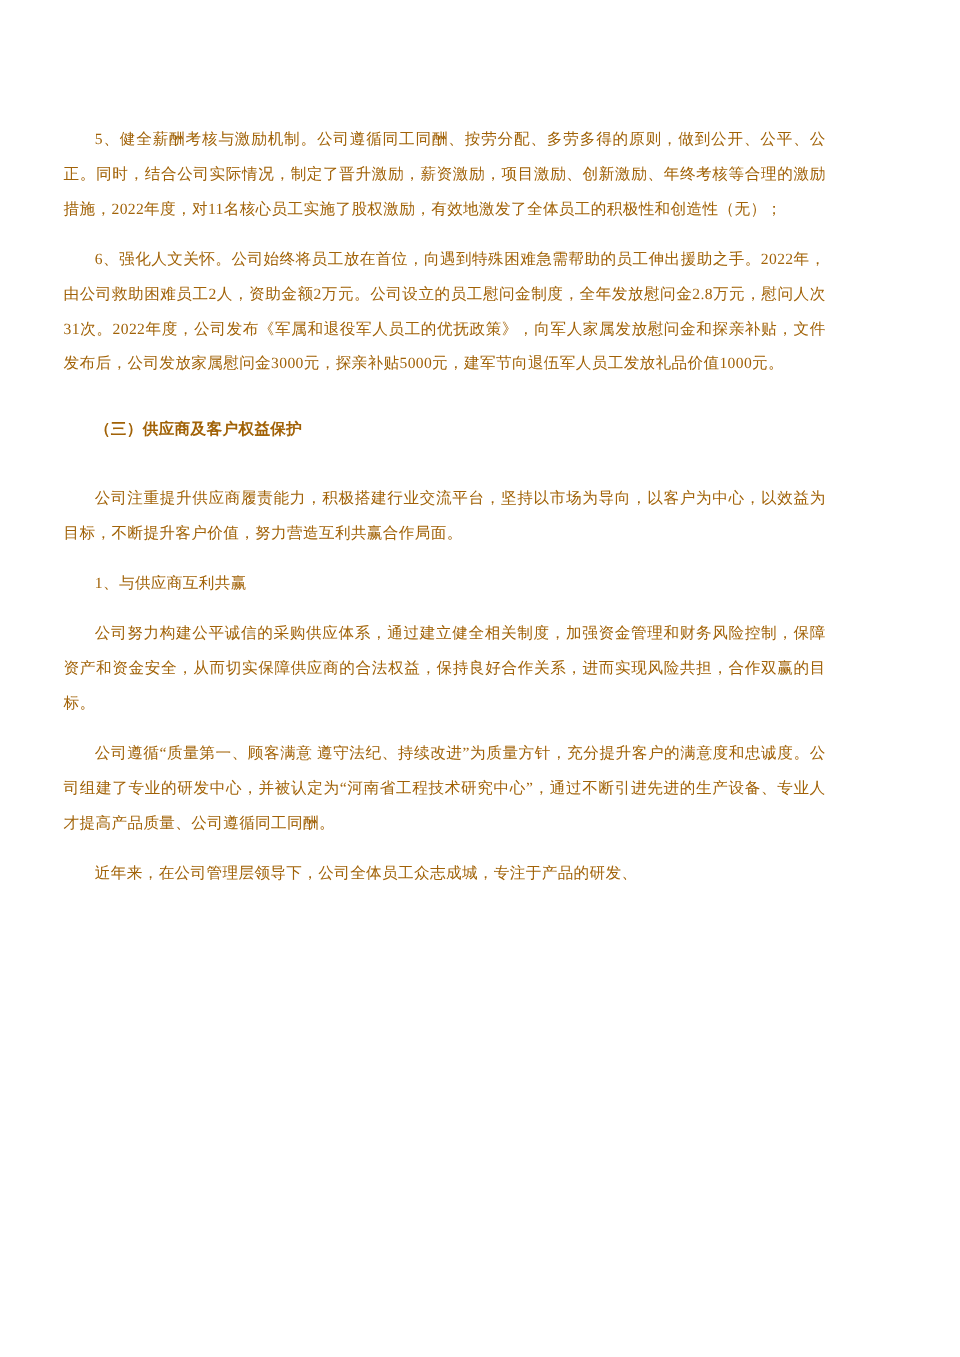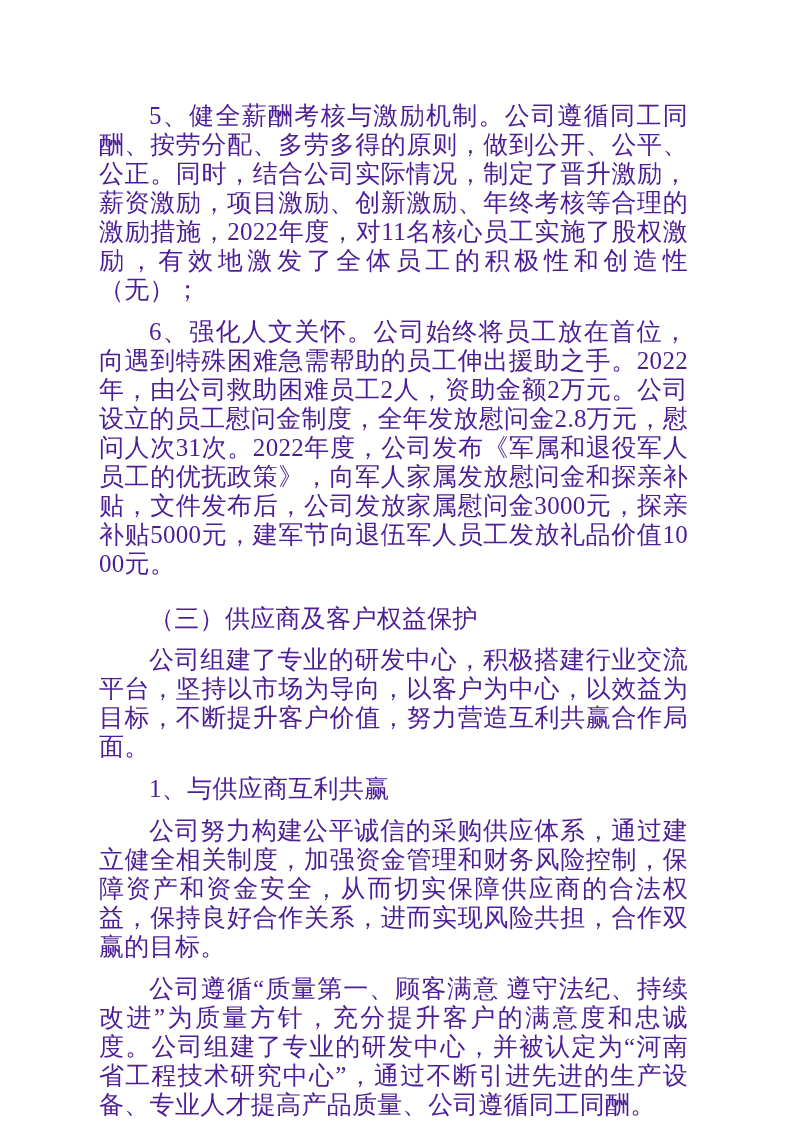--- a/index.html
+++ b/index.html
@@ -8,59 +8,59 @@
     background: #9a9a9a;
   }
   .page {
     position: relative;
     width: 800px;
     height: 1131px;
     margin: 0 auto;
     background: #ffffff;
     overflow: hidden;
     box-sizing: border-box;
-    padding: 101px 112px 0 99px;
+    padding: 101px 112px 0 53px;
     font-family: "Liberation Serif", "DejaVu Serif", serif;
-    font-size: 25px;
+    font-size: 13px;
     line-height: 29px;
-    color: #4c1d95;
+    color: #a16207;
     letter-spacing: 0.3px;
   }
   .page p {
     margin: 0 0 13px 0;
     text-align: justify;
     text-align-last: left;
     text-indent: 2em;
     word-break: break-all;
   }
   .page p.heading {
-    font-weight: normal;
+    font-weight: bold;
     text-align: right;
     margin-top: 26px;
-    margin-bottom: 12px;
+    margin-bottom: 28px;
   }
   .page p.subheading {
     text-align: center;
     margin-top: 8px;
   }
   .page p.last {
     margin-bottom: 0;
   }
 </style>
 </head>
 <body>
 
 <div class="page">
   <p class="body">5、健全薪酬考核与激励机制。公司遵循同工同酬、按劳分配、多劳多得的原则，做到公开、公平、公正。同时，结合公司实际情况，制定了晋升激励，薪资激励，项目激励、创新激励、年终考核等合理的激励措施，2022年度，对11名核心员工实施了股权激励，有效地激发了全体员工的积极性和创造性（无）；</p>
 
   <p class="body">6、强化人文关怀。公司始终将员工放在首位，向遇到特殊困难急需帮助的员工伸出援助之手。2022年，由公司救助困难员工2人，资助金额2万元。公司设立的员工慰问金制度，全年发放慰问金2.8万元，慰问人次31次。2022年度，公司发布《军属和退役军人员工的优抚政策》，向军人家属发放慰问金和探亲补贴，文件发布后，公司发放家属慰问金3000元，探亲补贴5000元，建军节向退伍军人员工发放礼品价值1000元。</p>
 
   <p class="heading">（三）供应商及客户权益保护</p>
 
-  <p class="body">公司组建了专业的研发中心，积极搭建行业交流平台，坚持以市场为导向，以客户为中心，以效益为目标，不断提升客户价值，努力营造互利共赢合作局面。</p>
+  <p class="body">公司注重提升供应商履责能力，积极搭建行业交流平台，坚持以市场为导向，以客户为中心，以效益为目标，不断提升客户价值，努力营造互利共赢合作局面。</p>
 
   <p class="subheading">1、与供应商互利共赢</p>
 
   <p class="body">公司努力构建公平诚信的采购供应体系，通过建立健全相关制度，加强资金管理和财务风险控制，保障资产和资金安全，从而切实保障供应商的合法权益，保持良好合作关系，进而实现风险共担，合作双赢的目标。</p>
 
 
 
   <p class="body">公司遵循“质量第一、顾客满意 遵守法纪、持续改进”为质量方针，充分提升客户的满意度和忠诚度。公司组建了专业的研发中心，并被认定为“河南省工程技术研究中心”，通过不断引进先进的生产设备、专业人才提高产品质量、公司遵循同工同酬。</p>
 
   <p class="body last">近年来，在公司管理层领导下，公司全体员工众志成城，专注于产品的研发、</p>

